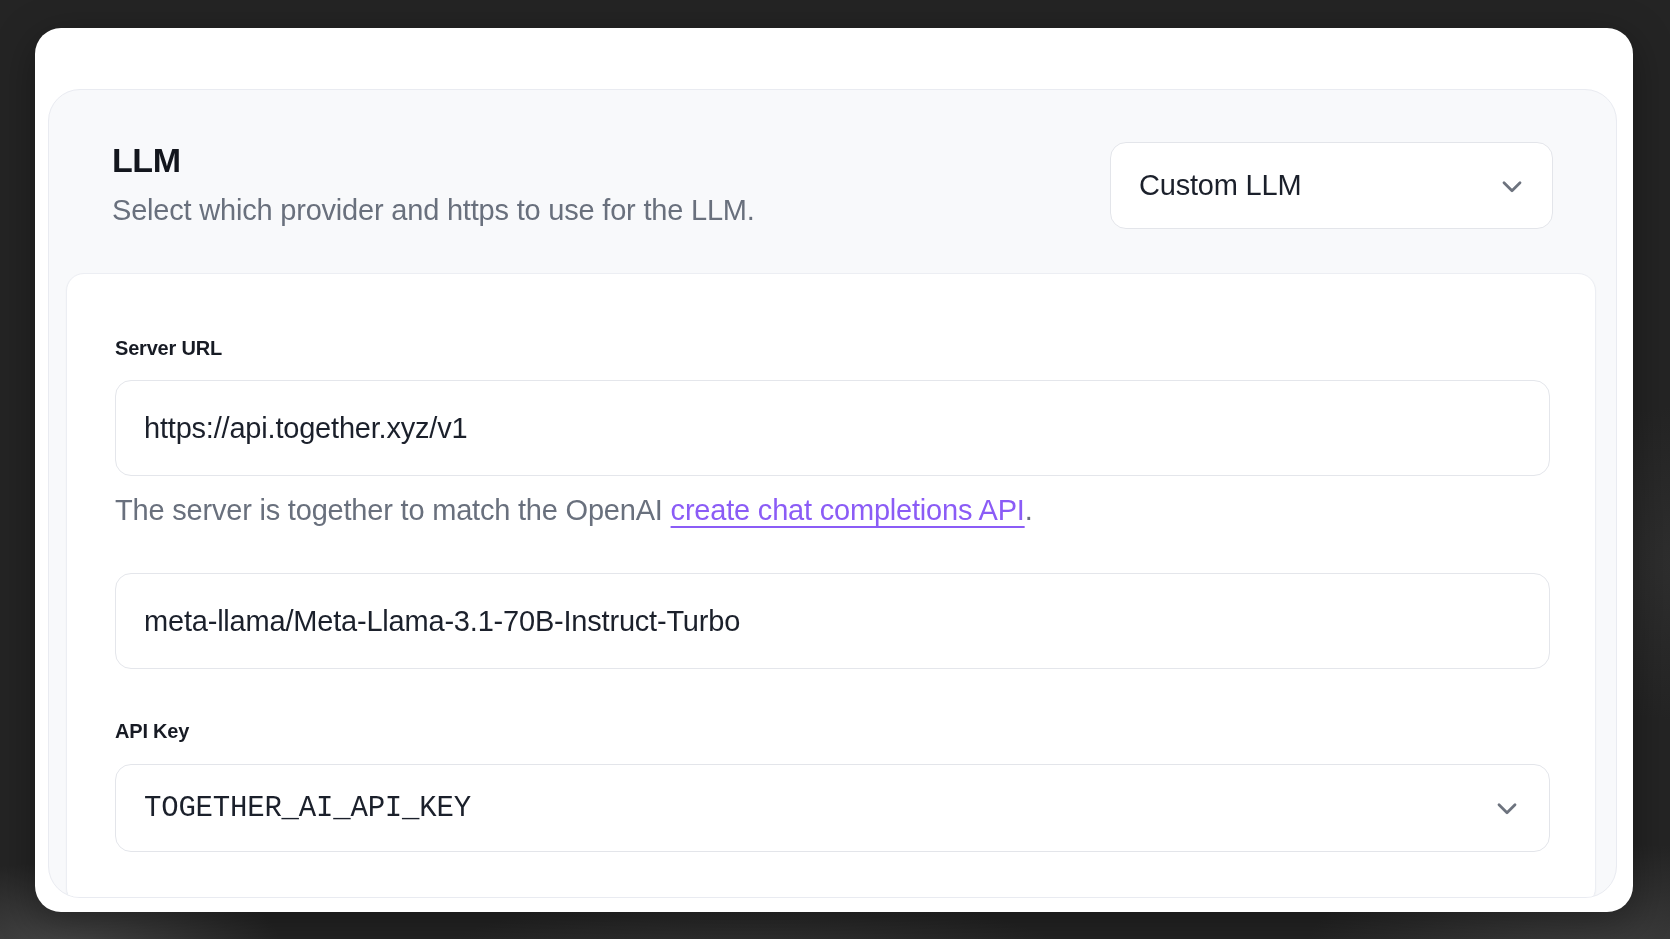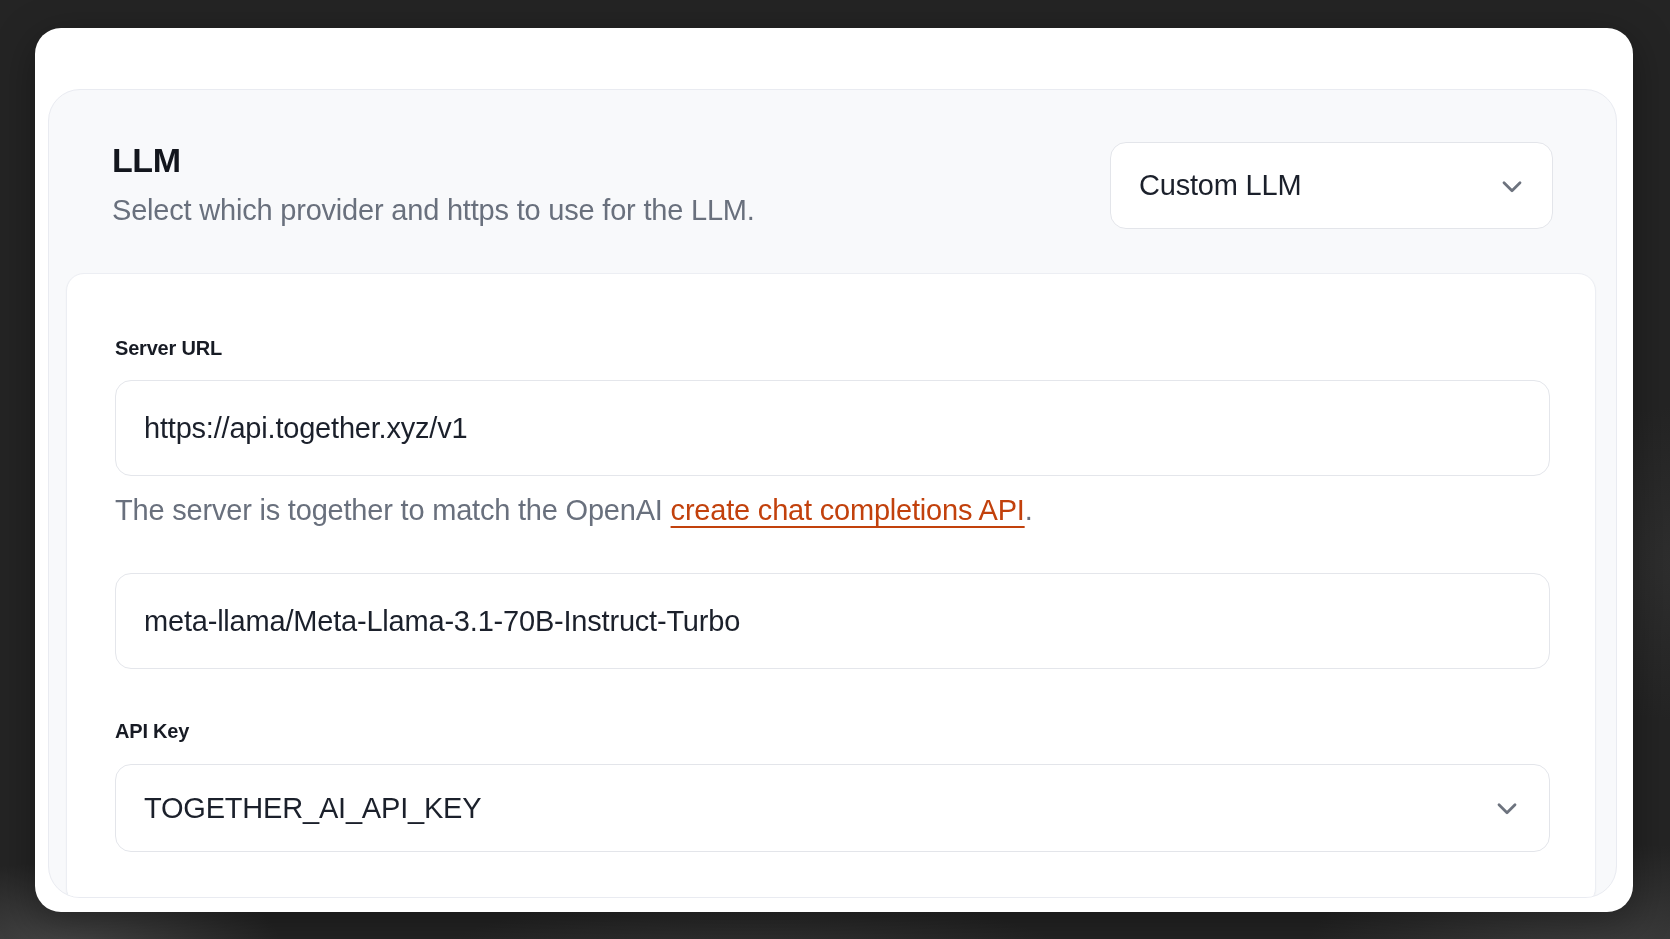--- a/index.html
+++ b/index.html
@@ -108,30 +108,31 @@
     border-radius: 16px;
     outline: none;
   }
   .help {
     margin-top: 17px;
     font-size: 29px;
     line-height: 34px;
     color: #69707d;
   }
   .help a {
-    color: #c2410c;
+    color: #8b5cf6;
     text-decoration: underline;
     text-underline-offset: 6px;
     text-decoration-thickness: 1.5px;
     cursor: pointer;
   }
   .api-key-select {
     height: 88px;
     margin-top: 17px;
     padding: 0 26px 0 28px;
+    font-family: Liberation Mono, monospace;
   }
 </style>
 </head>
 <body>
 
 <div class="stage">
   <div class="panel">
 
     <div class="header">
       <div>

